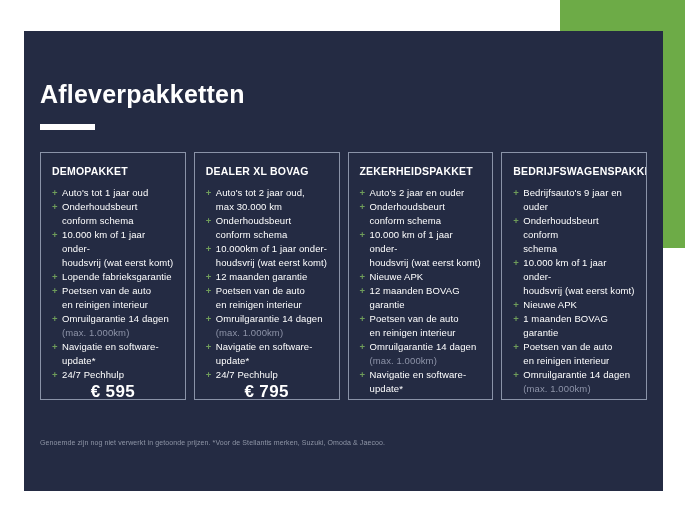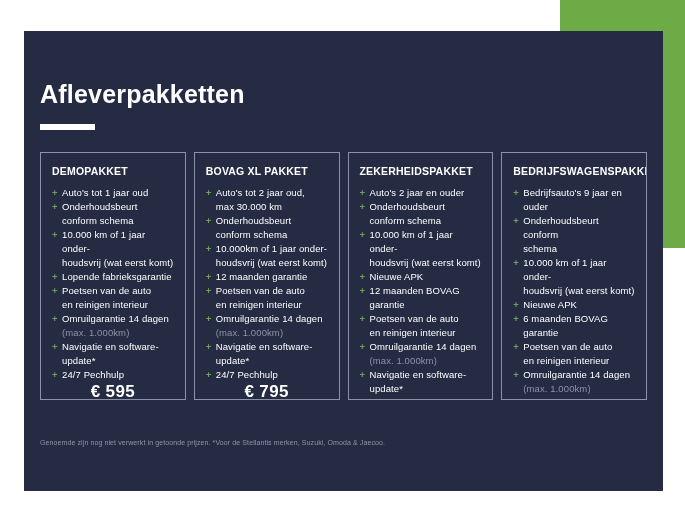--- a/index.html
+++ b/index.html
@@ -115,21 +115,21 @@
           <div class="line"><span>en reinigen interieur</span></div>
           <div class="line"><span class="plus">+</span><span>Omruilgarantie 14 dagen</span></div>
           <div class="line muted">(max. 1.000km)</div>
           <div class="line"><span class="plus">+</span><span>Navigatie en software-update*</span></div>
           <div class="line"><span class="plus">+</span><span>24/7 Pechhulp</span></div>
         </div>
     <div class="price">€ 595</div>
   </div>
 
   <div class="card">
-    <div class="card-title">BOVAG XL PAKKET</div>
+    <div class="card-title">DEALER XL BOVAG</div>
     <div class="features">
           <div class="line"><span class="plus">+</span><span>Auto's tot 2 jaar oud,</span></div>
           <div class="line"><span>max 30.000 km</span></div>
           <div class="line"><span class="plus">+</span><span>Onderhoudsbeurt</span></div>
           <div class="line"><span>conform schema</span></div>
           <div class="line"><span class="plus">+</span><span>10.000km of 1 jaar onder-</span></div>
           <div class="line"><span>houdsvrij (wat eerst komt)</span></div>
           <div class="line"><span class="plus">+</span><span>12 maanden garantie</span></div>
           <div class="line"><span class="plus">+</span><span>Poetsen van de auto</span></div>
           <div class="line"><span>en reinigen interieur</span></div>
@@ -163,21 +163,21 @@
 
   <div class="card">
     <div class="card-title">BEDRIJFSWAGENSPAKKET</div>
     <div class="features">
           <div class="line"><span class="plus">+</span><span>Bedrijfsauto's 9 jaar en ouder</span></div>
           <div class="line"><span class="plus">+</span><span>Onderhoudsbeurt conform</span></div>
           <div class="line"><span>schema</span></div>
           <div class="line"><span class="plus">+</span><span>10.000 km of 1 jaar onder-</span></div>
           <div class="line"><span>houdsvrij (wat eerst komt)</span></div>
           <div class="line"><span class="plus">+</span><span>Nieuwe APK</span></div>
-          <div class="line"><span class="plus">+</span><span>6 maanden BOVAG garantie</span></div>
+          <div class="line"><span class="plus">+</span><span>1 maanden BOVAG garantie</span></div>
           <div class="line"><span class="plus">+</span><span>Poetsen van de auto</span></div>
           <div class="line"><span>en reinigen interieur</span></div>
           <div class="line"><span class="plus">+</span><span>Omruilgarantie 14 dagen</span></div>
           <div class="line muted">(max. 1.000km)</div>
           <div class="line"><span class="plus">+</span><span>Navigatie en software-update*</span></div>
         </div>
 
   </div>
 </div>
 

